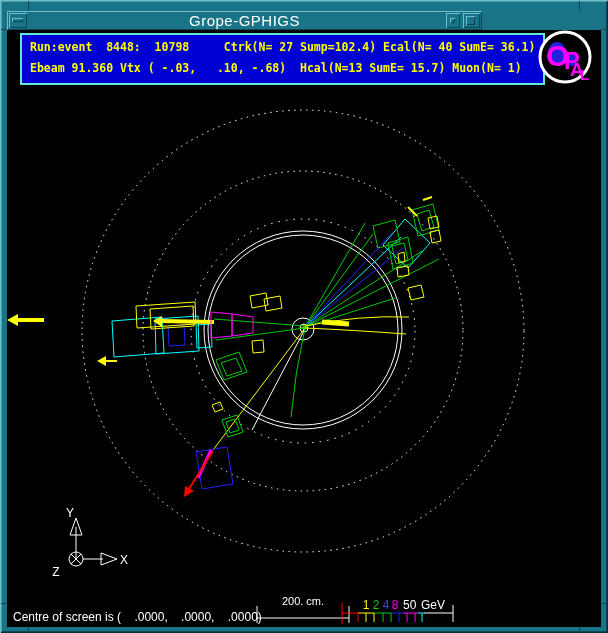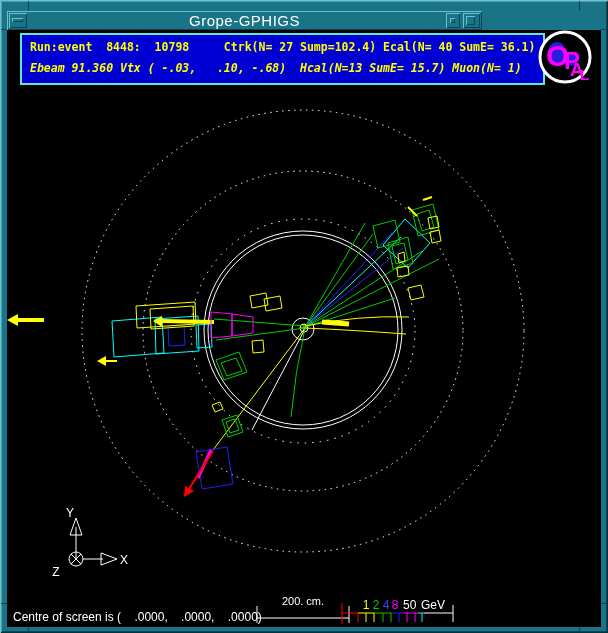--- a/index.html
+++ b/index.html
@@ -21,21 +21,21 @@
   .btn-min::after{content:"";position:absolute;left:4px;top:5px;width:5px;height:5px;background:#1a7487;
     box-shadow:inset 1px 1px 0 #6fbecb, inset -1px -1px 0 #0b4553;}
   .btn-max{right:2px;width:17px;}
   .btn-max::after{content:"";position:absolute;left:3px;top:3px;width:9px;height:9px;background:#1a7487;
     box-shadow:inset 1px 1px 0 #6fbecb, inset -1px -1px 0 #0b4553;}
   .client{position:absolute;left:7px;top:30px;width:594px;height:597px;background:#000;}
   .header-box{position:absolute;left:12px;top:33px;width:521px;height:48px;
     background:#0000d4;border:2px solid #5eead4;margin-left:8px;}
   .header-line{position:absolute;left:8px;white-space:pre;color:#ffff00;
     font-family:"DejaVu Sans Mono",monospace;font-weight:bold;font-size:11.5px;}
-  .hl1{top:5px;} .hl2{top:26px;font-style:italic;}
+  .hl1{top:5px;} .hl2{top:26px;}
   .status-line{position:absolute;left:13px;top:610px;color:#ffffff;font-size:12px;white-space:pre;}
   #evt{position:absolute;left:7px;top:30px;}
 </style>
 </head>
 <body>
 
 <div class="window">
 
   <div class="joint" style="left:28px;top:1px;width:1px;height:10px;"></div>
   <div class="joint" style="left:579px;top:1px;width:1px;height:10px;"></div>

